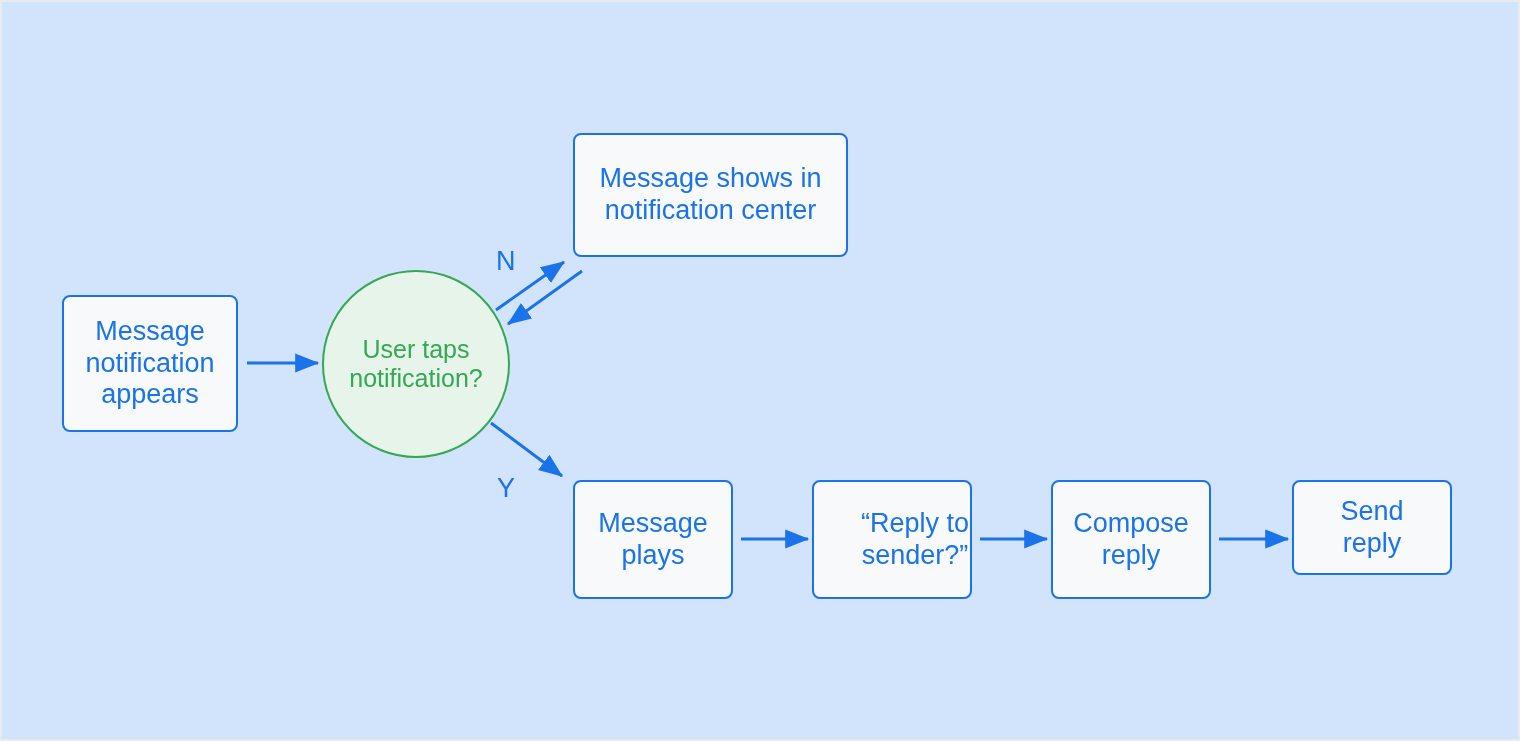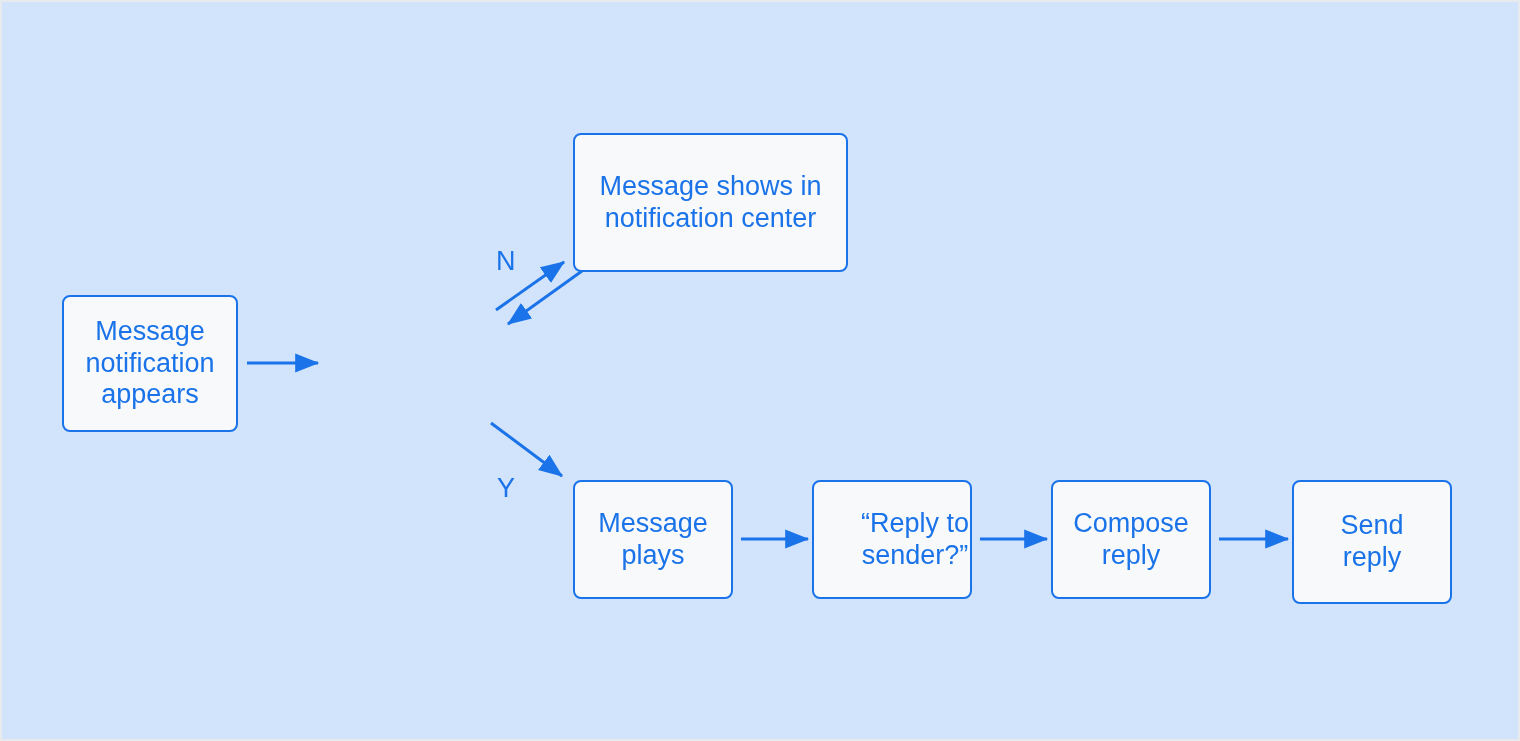--- a/index.html
+++ b/index.html
@@ -81,33 +81,35 @@
 
     <line x1="978" y1="537" x2="1045" y2="537" stroke="#1a73e8" stroke-width="3" marker-end="url(#arrowhead)"></line>
 
     <line x1="1217" y1="537" x2="1286" y2="537" stroke="#1a73e8" stroke-width="3" marker-end="url(#arrowhead)"></line>
   </svg>
 
   <div class="node node-box" style="left:60px; top:293px; width:176px; height:137px;">Message
 notification
 appears</div>
 
+  <div class="node node-circle" style="left:320px; top:268px; width:188px; height:188px;">User taps
+notification?</div>
 
-  <div class="node node-box" style="left:571px; top:131px; width:275px; height:139px;">Message shows in
+  <div class="node node-box" style="left:571px; top:131px; width:275px; height:124px;">Message shows in
 notification center</div>
 
   <div class="node node-box" style="left:571px; top:478px; width:160px; height:119px;">Message
 plays</div>
 
   <div class="node node-box" style="left:810px; top:478px; width:160px; height:119px;padding-left:46px;">“Reply to
 sender?”</div>
 
   <div class="node node-box" style="left:1049px; top:478px; width:160px; height:119px;">Compose
 reply</div>
 
-  <div class="node node-box" style="left:1290px; top:478px; width:160px; height:124px;">Send
+  <div class="node node-box" style="left:1290px; top:478px; width:160px; height:95px;">Send
 reply</div>
 
   <div class="edge-label" style="left:494px; top:246px;">N</div>
 
   <div class="edge-label" style="left:495px; top:473px;">Y</div>
 
 </div>
 
 </body></html>

